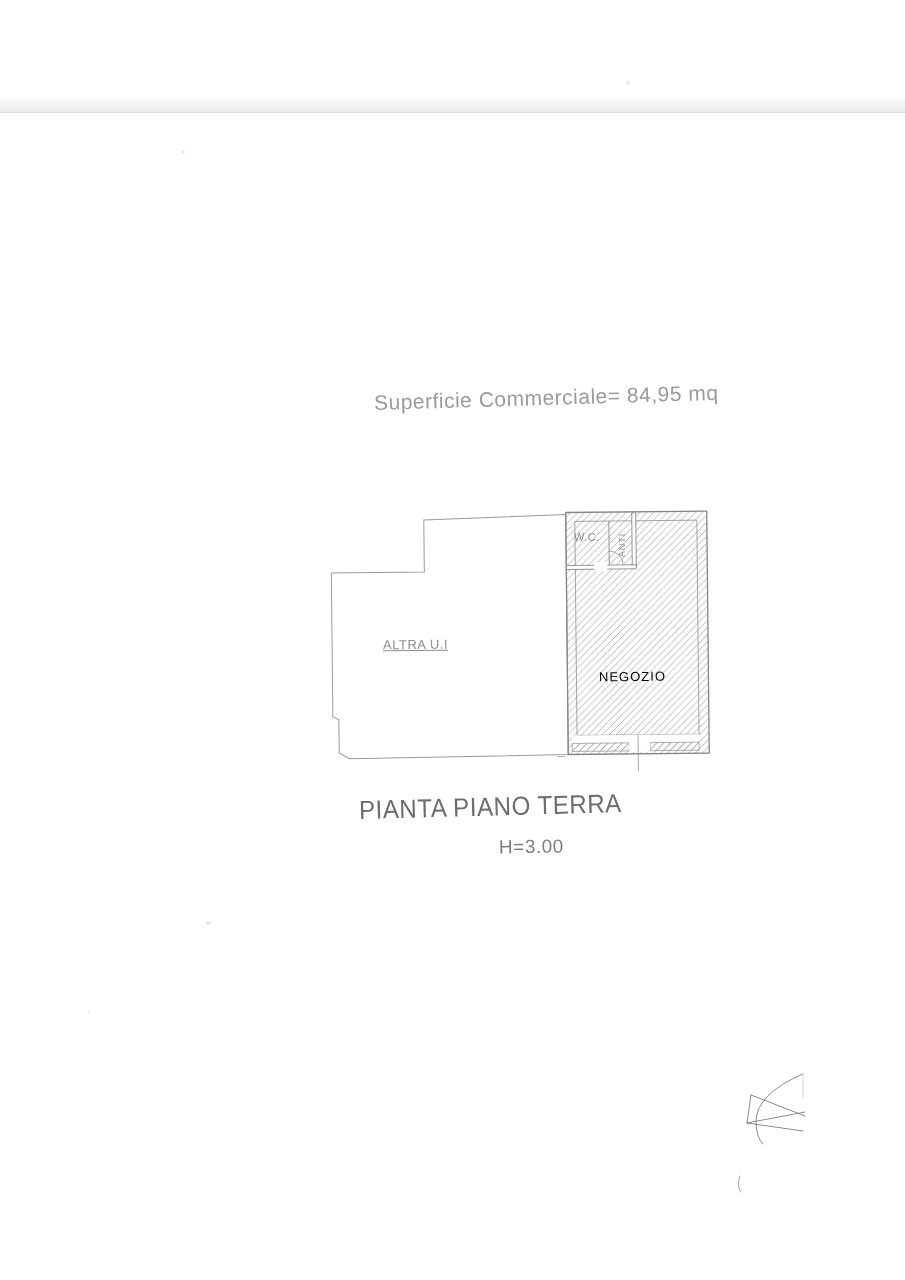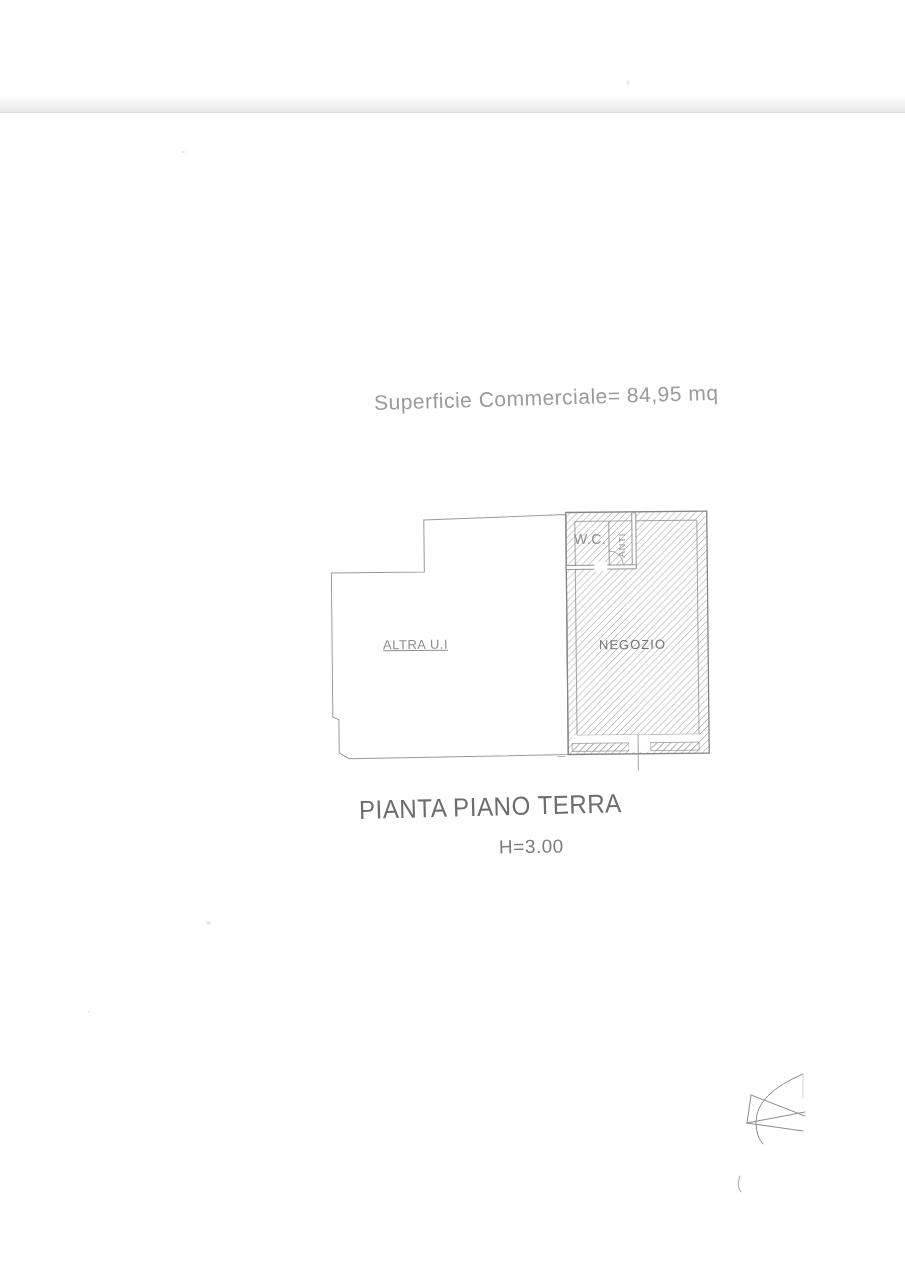--- a/index.html
+++ b/index.html
@@ -22,27 +22,27 @@
     font-size:21px;color:#9b9b9b;letter-spacing:0.5px;
     transform:rotate(-1.7deg);transform-origin:left center;
   }
   .altra-label{
     left:383px;top:637px;
     font-size:13px;color:#8f8f8f;letter-spacing:0.5px;
     transform:rotate(-0.6deg);
     text-decoration:underline;
   }
   .negozio-label{
-    left:599px;top:637px;
-    font-size:13px;color:#737373;letter-spacing:1px;
+    left:599px;top:669px;
+    font-size:13px;color:#000000;letter-spacing:1px;
     transform:rotate(-0.6deg);
   }
   .wc-label{
     left:574px;top:531px;
-    font-size:14px;color:#8f8f8f;letter-spacing:0.5px;text-align:right;
+    font-size:11px;color:#8f8f8f;letter-spacing:0.5px;text-align:right;
   }
   .anti-label{
     left:605px;top:540px;width:34px;text-align:center;
     font-size:9px;color:#8f8f8f;letter-spacing:1px;
     transform:rotate(-90deg);
   }
   .plan-title{
     left:359px;top:795px;
     font-size:26px;color:#6d6d6d;letter-spacing:0.5px;
     transform:rotate(-1.5deg) scaleX(0.93);transform-origin:left center;

